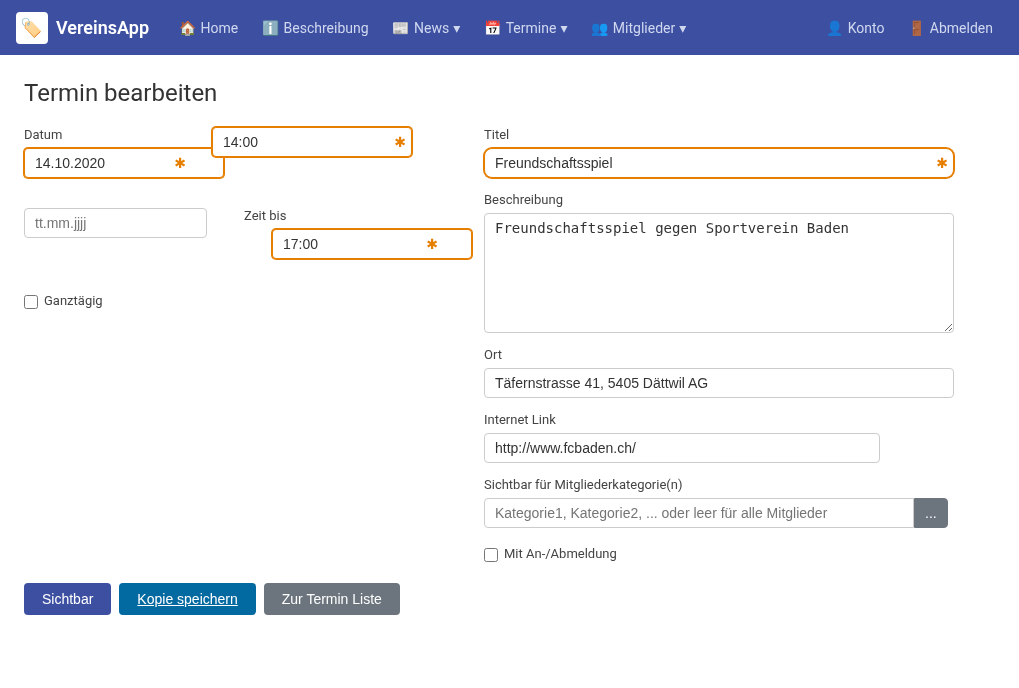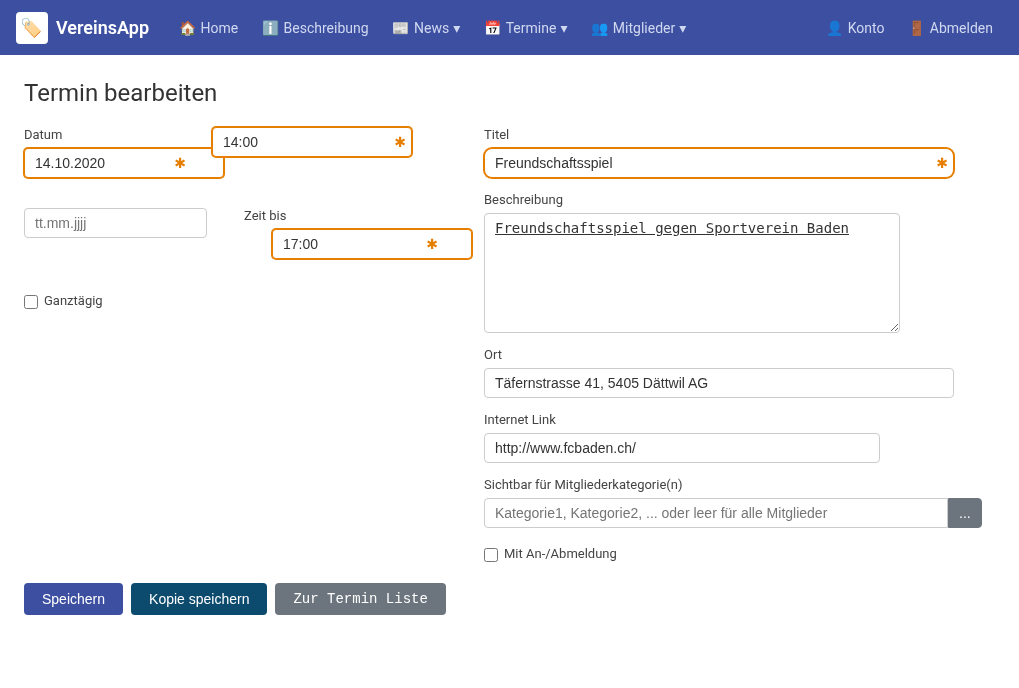--- a/index.html
+++ b/index.html
@@ -160,22 +160,22 @@
     }
     .btn {
       padding: 8px 18px;
       border-radius: 4px;
       border: none;
       font-size: 14px;
       cursor: pointer;
       font-weight: 500;
     }
     .btn-primary { background: #3d4fa1; color: #fff; }
-    .btn-secondary { background: #0c4a6e; color: #fff; }
-    .btn-dark { background: #6c757d; color: #fff; font-family: Liberation Mono, monospace; }
+    .btn-secondary { background: #0369a1; color: #fff; text-decoration: underline; }
+    .btn-dark { background: #6c757d; color: #fff; }
 
     
     .form-columns {
       display: flex;
       gap: 40px;
     }
     .form-col-left {
       display: flex;
       flex-direction: column;
       gap: 14px;
@@ -284,46 +284,46 @@
       <div class="form-group">
         <label class="form-label">Titel</label>
         <div class="input-wrapper orange-border" style="width:470px;">
           <input type="text" class="form-input" style="width: 470px; border-color: rgb(230, 126, 0); box-shadow: rgb(230, 126, 0) 0px 0px 0px 1px; border-radius: 8px;" value="Freundschaftsspiel">
           <span class="input-icon">✱</span>
         </div>
       </div>
 
       <div class="form-group">
         <label class="form-label">Beschreibung</label>
-        <textarea class="form-input" style="width: 416px; height: 120px; text-decoration: underline;">Freundschaftsspiel gegen Sportverein Baden</textarea>
+        <textarea class="form-input" style="width: 470px; height: 120px;">Freundschaftsspiel gegen Sportverein Baden</textarea>
       </div>
 
       <div class="form-group">
         <label class="form-label">Ort</label>
         <input type="text" class="form-input" style="width: 470px;" value="Täfernstrasse 41, 5405 Dättwil AG">
       </div>
 
       <div class="form-group">
         <label class="form-label">Internet Link</label>
         <input type="text" class="form-input" style="width: 396px;" value="http://www.fcbaden.ch/">
       </div>
 
       <div class="form-group">
         <label class="form-label">Sichtbar für Mitgliederkategorie(n)</label>
         <div class="categories-wrapper">
-          <input type="text" class="form-input" style="width: 464px; border-radius: 4px 0px 0px 4px; color: #4c1d95;" placeholder="Kategorie1, Kategorie2, ... oder leer für alle Mitglieder">
+          <input type="text" class="form-input" style="width: 430px; border-radius: 4px 0px 0px 4px; color: #4c1d95;" placeholder="Kategorie1, Kategorie2, ... oder leer für alle Mitglieder">
           <button class="categories-btn">...</button>
         </div>
       </div>
 
       <div class="checkbox-row">
         <input type="checkbox" id="mit-anmeldung" style="">
         <label for="mit-anmeldung" class="form-label">Mit An-/Abmeldung</label>
       </div>
     </div>
   </div>
 
   <div class="btn-row">
-    <button class="btn btn-primary">Speichern</button>
+    <button class="btn btn-primary">Sichtbar</button>
     <button class="btn btn-secondary">Kopie speichern</button>
     <button class="btn btn-dark">Zur Termin Liste</button>
   </div>
 </div>
 
 </body></html>

